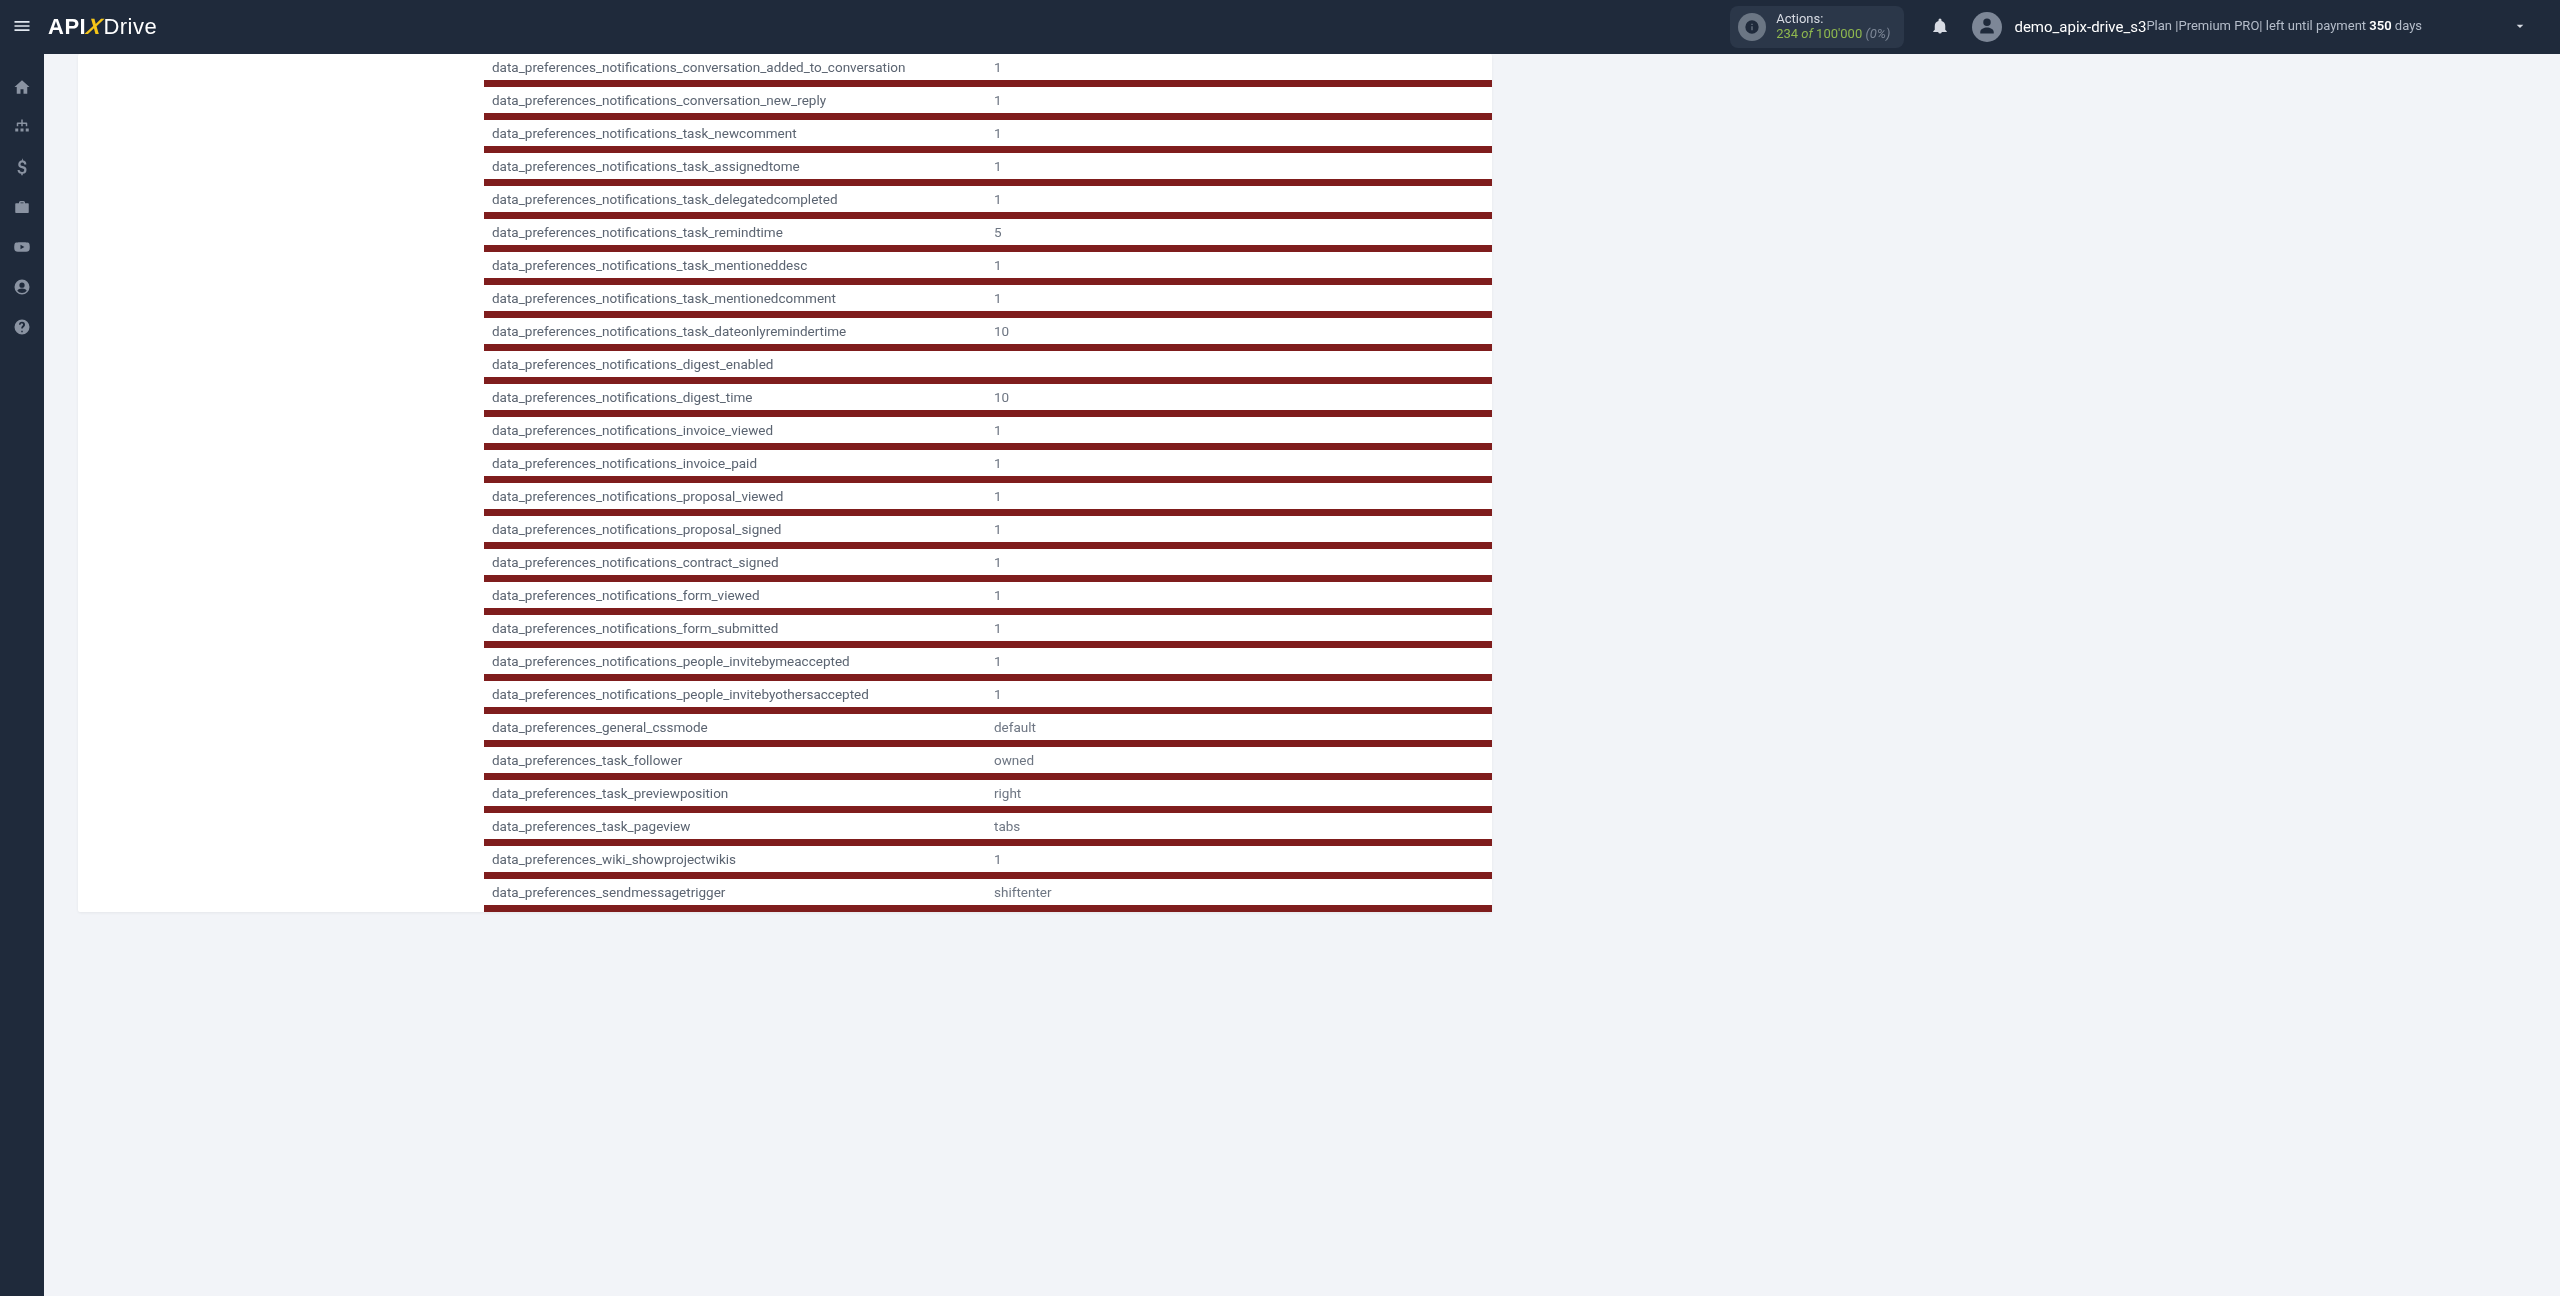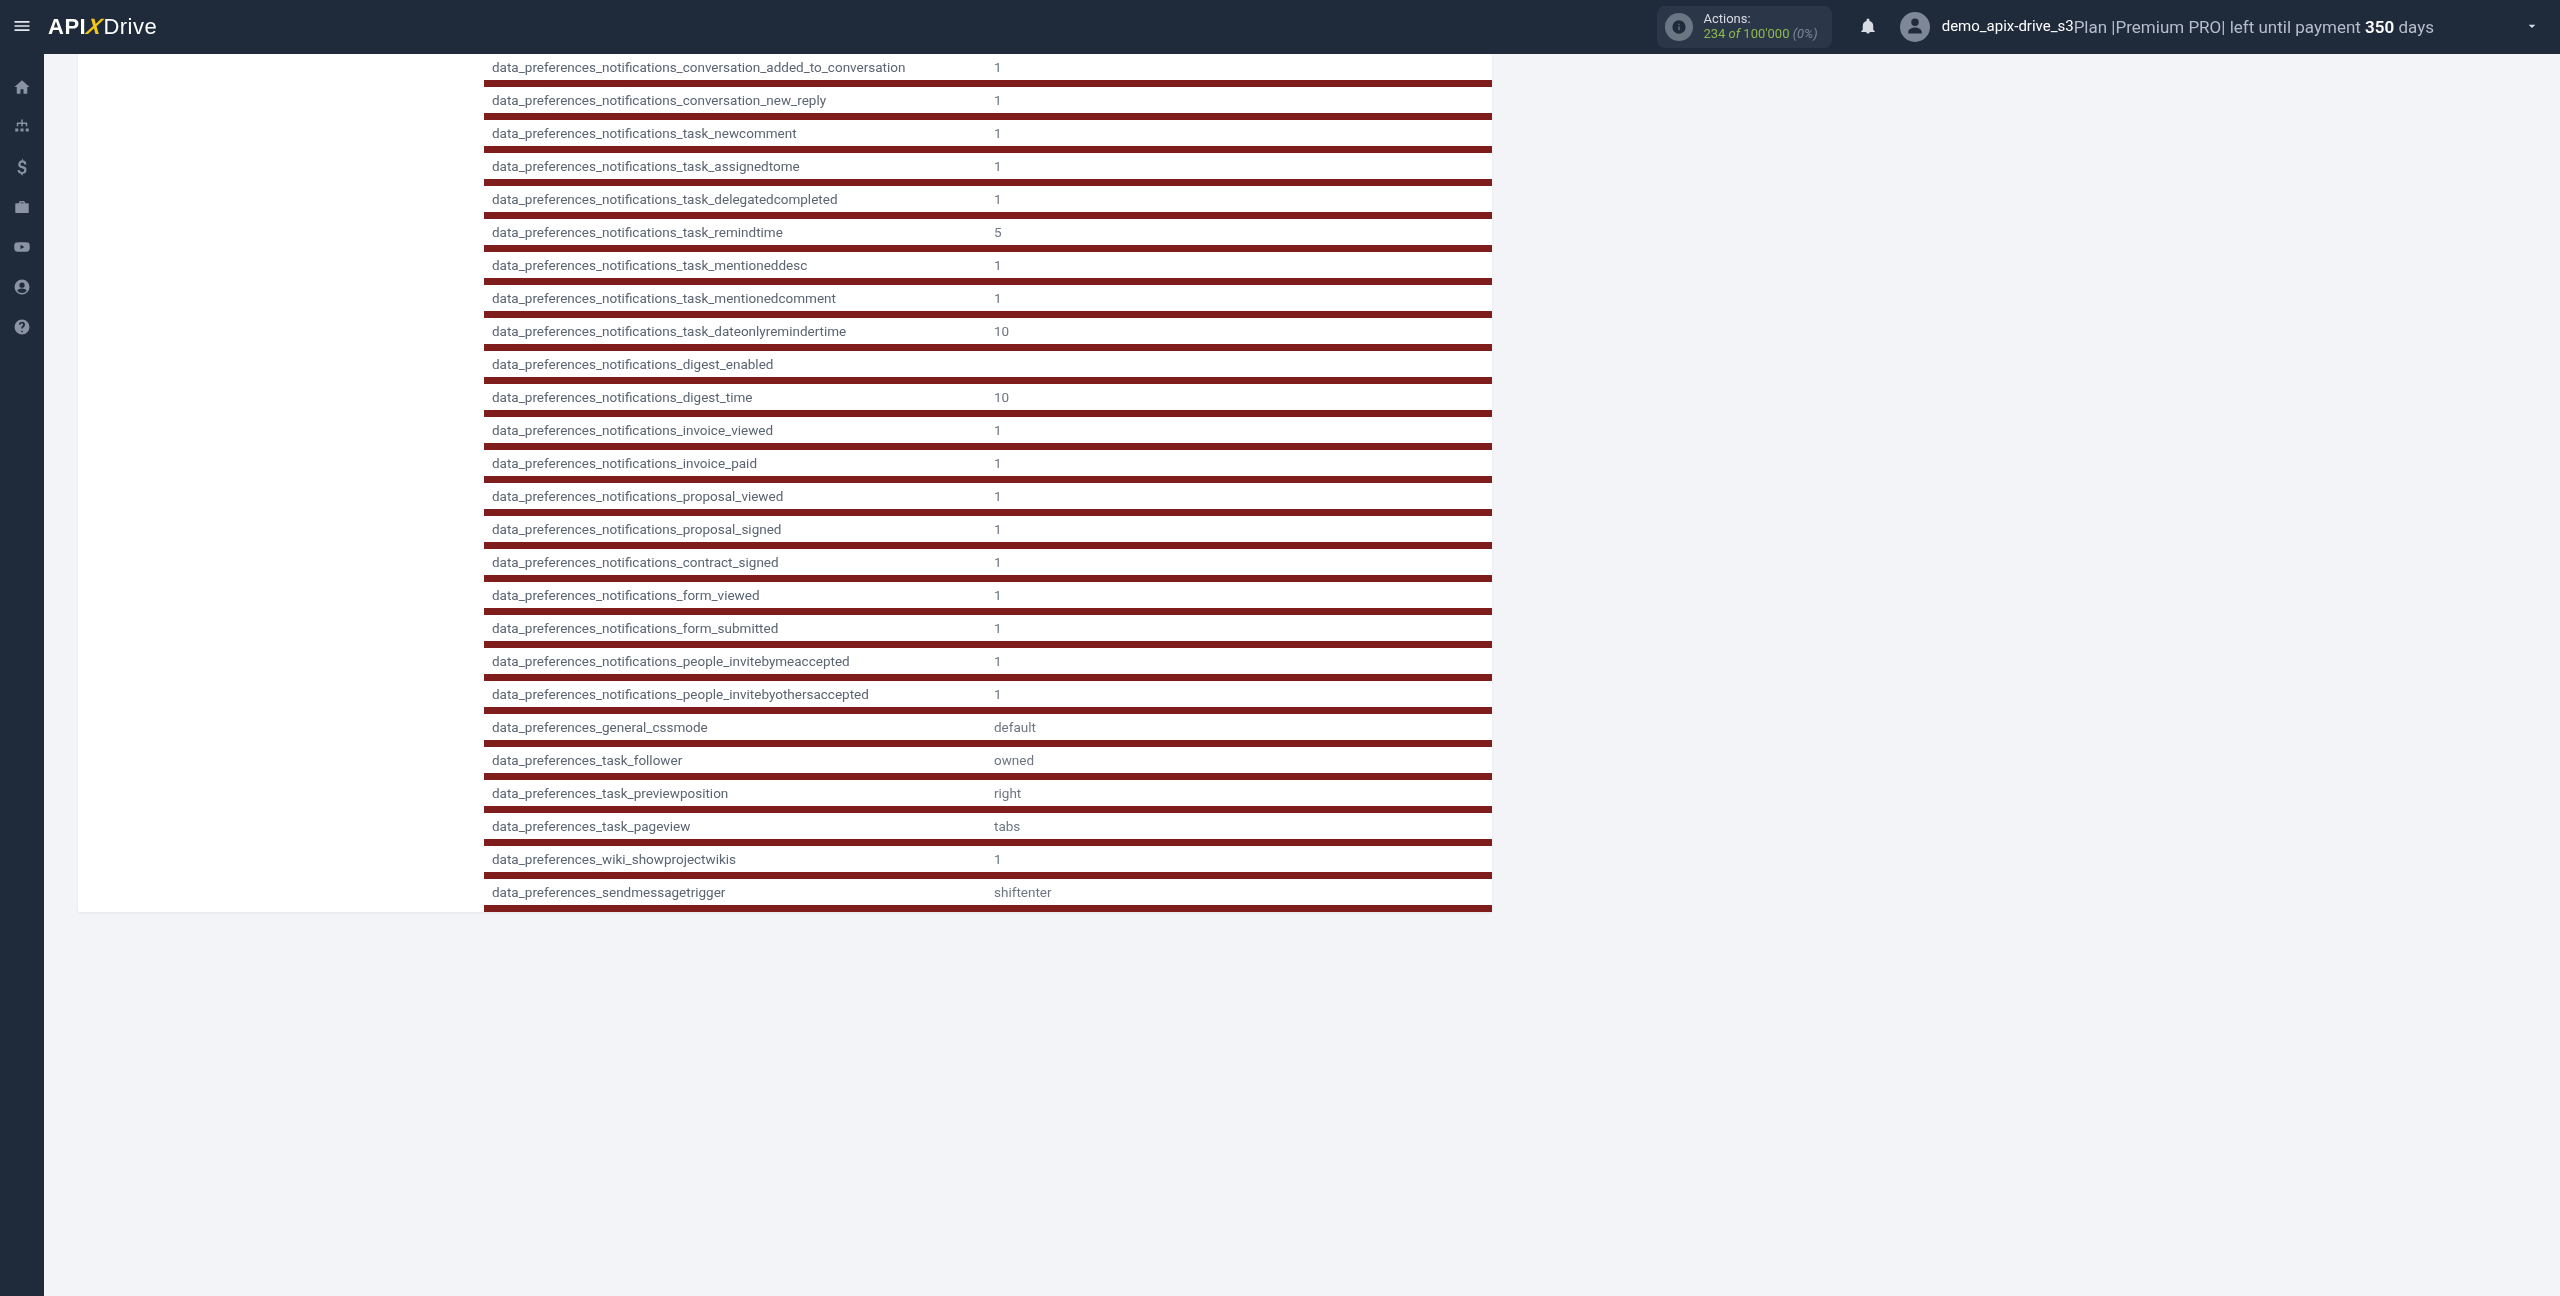--- a/index.html
+++ b/index.html
@@ -7,21 +7,21 @@
   body{
     font-family:-apple-system,BlinkMacSystemFont,"Segoe UI",Roboto,"Helvetica Neue",Arial,sans-serif;
     background:#f2f4f8;color:#4a5568;font-size:14px;
     overflow:hidden;
   }
   
   .topbar{
     position:fixed;top:0;left:0;right:0;height:54px;
     background:#1f2a3b;display:flex;align-items:center;
     z-index:100;
-    padding-right:20px;
+    padding-right:32px;
   }
   .hamburger{
     width:44px;height:54px;display:flex;align-items:center;justify-content:center;
     cursor:pointer;
   }
   .hamburger svg{width:20px;height:20px;fill:#e2e8f0;}
   .logo{
     display:flex;align-items:center;margin-left:4px;
     font-weight:700;font-size:22px;letter-spacing:0.5px;color:#fff;
     font-family:Arial,sans-serif;
@@ -57,21 +57,21 @@
   }
   .bell svg{width:18px;height:20px;fill:#d7dbe3;}
   .user-block{display:flex;align-items:center;cursor:pointer;}
   .avatar{
     width:30px;height:30px;border-radius:50%;background:#7d8797;
     display:flex;align-items:center;justify-content:center;margin-right:12px;
   }
   .avatar svg{width:18px;height:18px;fill:#1f2a3b;}
   .user-text{display:flex;flex-direction:row;line-height:1.2;}
   .user-name{color:#fff;font-size:15px;}
-  .user-plan{color:#b5bdca;font-size:17px;}
+  .user-plan{color:#b5bdca;font-size:13px;}
   .user-plan .days{color:#fff;font-weight:600;}
   .user-chevron{margin-left:90px;}
   .user-chevron svg{width:16px;height:16px;fill:#d7dbe3;}
   
   .sidebar{
     position:fixed;top:54px;bottom:0;left:0;width:44px;
     background:#1f2a3b;display:flex;flex-direction:column;
     padding-top:14px;z-index:90;
   }
   .side-item{

